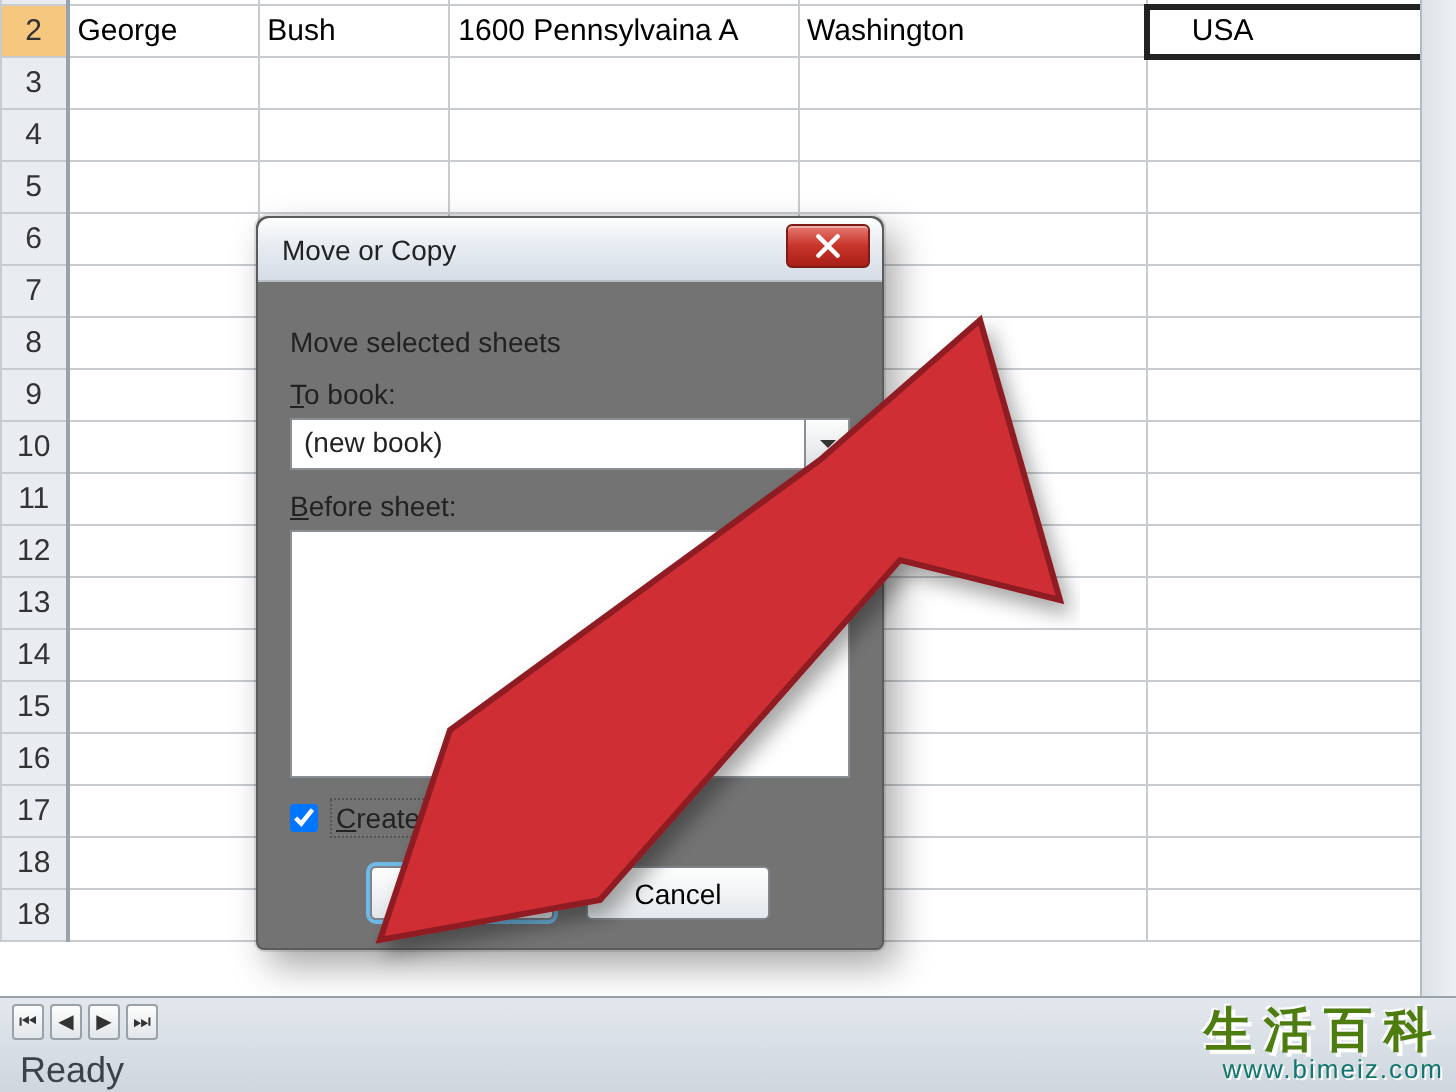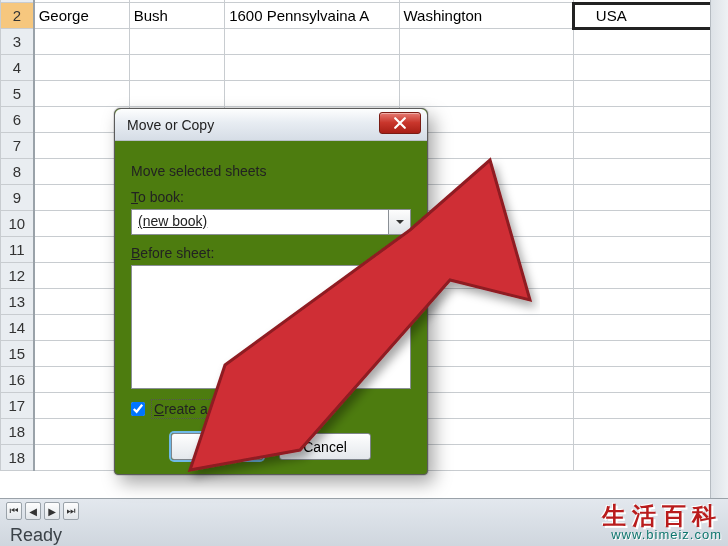--- a/index.html
+++ b/index.html
@@ -96,23 +96,23 @@
     position: absolute;
     right: 0; top: 0; bottom: 48px;
     width: 18px;
     background: linear-gradient(90deg,#dde2e7,#eef1f4);
     border-left: 1px solid #b5bbc1;
   }
 
   
   .dialog {
     position: absolute;
-    left: 114px; top: 108px;
+    left: 128px; top: 108px;
     width: 314px;
-    background: #4d7c0f;
+    background: #737373;
     border: 1px solid #5b5b5b;
     box-shadow: 6px 8px 18px rgba(0,0,0,.35), 0 0 0 1px rgba(0,0,0,.1);
     border-radius: 6px 6px 4px 4px;
   }
   .titlebar {
     height: 32px;
     background: linear-gradient(#fdfefe,#e7ecf2 45%,#d6dde6);
     border-bottom: 1px solid #b8bfc7;
     border-radius: 6px 6px 0 0;
     display: flex;
@@ -142,21 +142,20 @@
     color: #222;
   }
   .dlgbody .lbl { margin-bottom: 4px; }
   .dlgbody .sublbl { margin: 10px 0 4px 0; }
   .dlgbody .u { text-decoration: underline; }
   .combo {
     display: flex;
     height: 26px;
     border: 1px solid #8a8f95;
     background: #fff;
-    text-decoration: underline;
   }
   .combo .val { flex: 1; padding: 3px 6px; }
   .combo .drop {
     width: 22px;
     border-left: 1px solid #8a8f95;
     background: linear-gradient(#fdfdfd,#dfe3e7);
     display: flex; align-items: center; justify-content: center;
     cursor: pointer;
   }
   .combo .drop svg { width: 10px; height: 10px; }
@@ -204,21 +203,21 @@
   .watermark {
     position: absolute;
     right: 6px; bottom: 4px;
     text-align: right;
     font-family: "Microsoft YaHei","SimHei",sans-serif;
     line-height: 1.05;
     pointer-events: none;
   }
   .watermark .l1 {
     font-size: 24px; letter-spacing: 6px;
-    color: #b91c1c;
+    color: #4d7c0f;
     text-shadow: 2px 2px 0 #fff, -1px -1px 0 #fff;
     font-weight: 700;
   }
   .watermark .l2 {
     font-size: 13px; color: #0f766e;
     text-shadow: 1px 1px 0 #fff;
     letter-spacing: 1px;
   }
 </style>
 </head>

